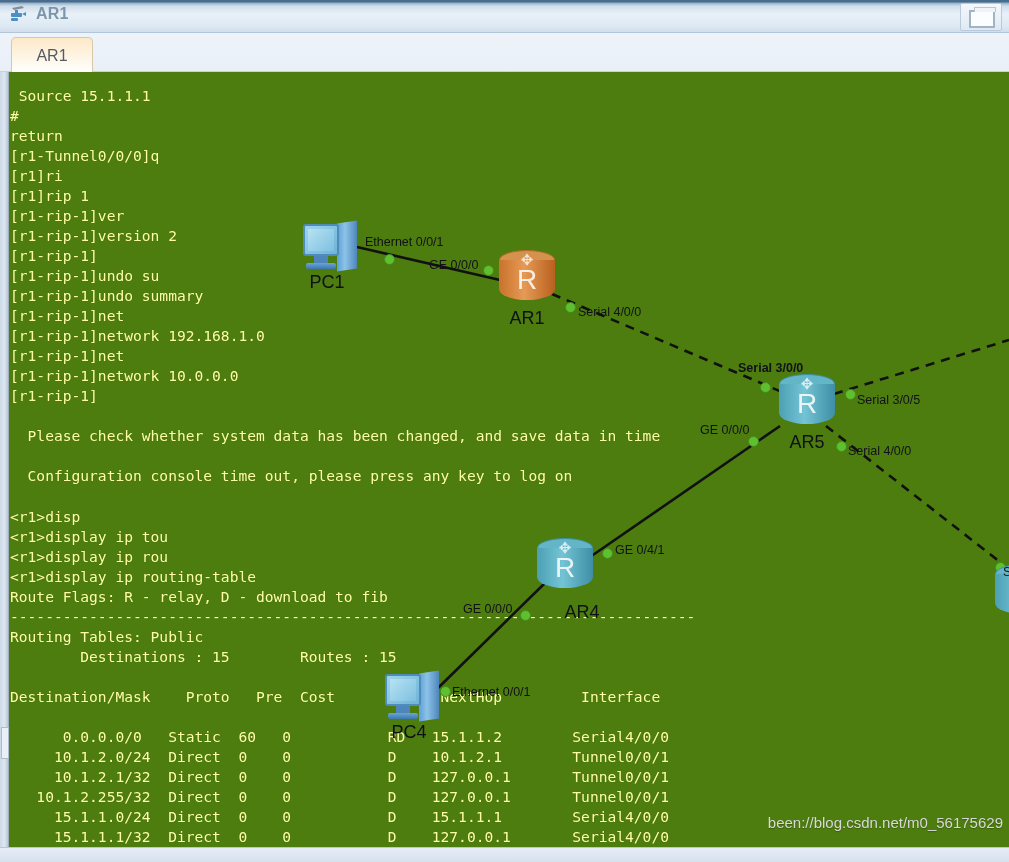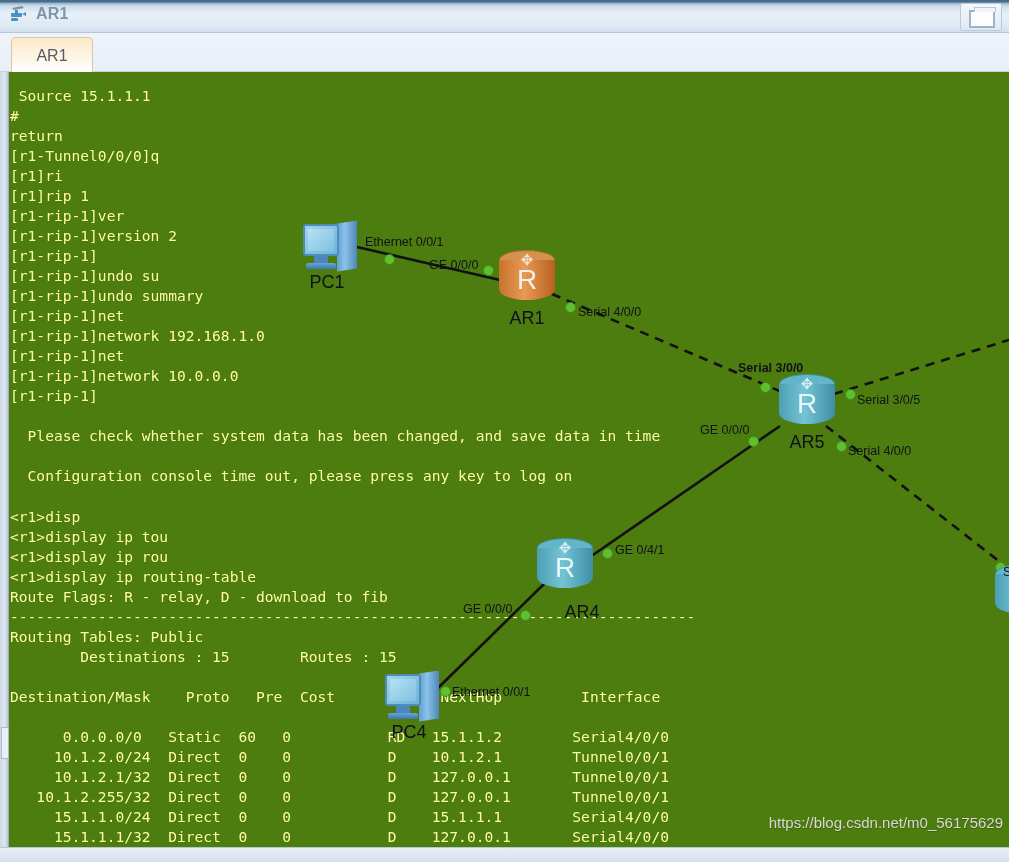--- a/index.html
+++ b/index.html
@@ -313,17 +313,17 @@
       <span class="if-label" style="left:738px;top:217px;font-weight:bold;">Serial 3/0/0</span>
       <span class="if-label" style="left:857px;top:249px;">Serial 3/0/5</span>
       <span class="if-label" style="left:700px;top:279px;">GE 0/0/0</span>
       <span class="if-label" style="left:848px;top:300px;">Serial 4/0/0</span>
       <span class="if-label" style="left:615px;top:399px;">GE 0/4/1</span>
       <span class="if-label" style="left:463px;top:458px;">GE 0/0/0</span>
       <span class="if-label" style="left:452px;top:541px;">Ethernet 0/0/1</span>
       <span class="if-label" style="left:1003px;top:421px;">Se</span>
     </div>
 
-    <div class="watermark">https://blog.csdn.net/m0_56175629</div>
+    <div class="watermark">been://blog.csdn.net/m0_56175629</div>
   </div>
 
   <div class="bottombar"></div>
 </div>
 
 </body></html>

